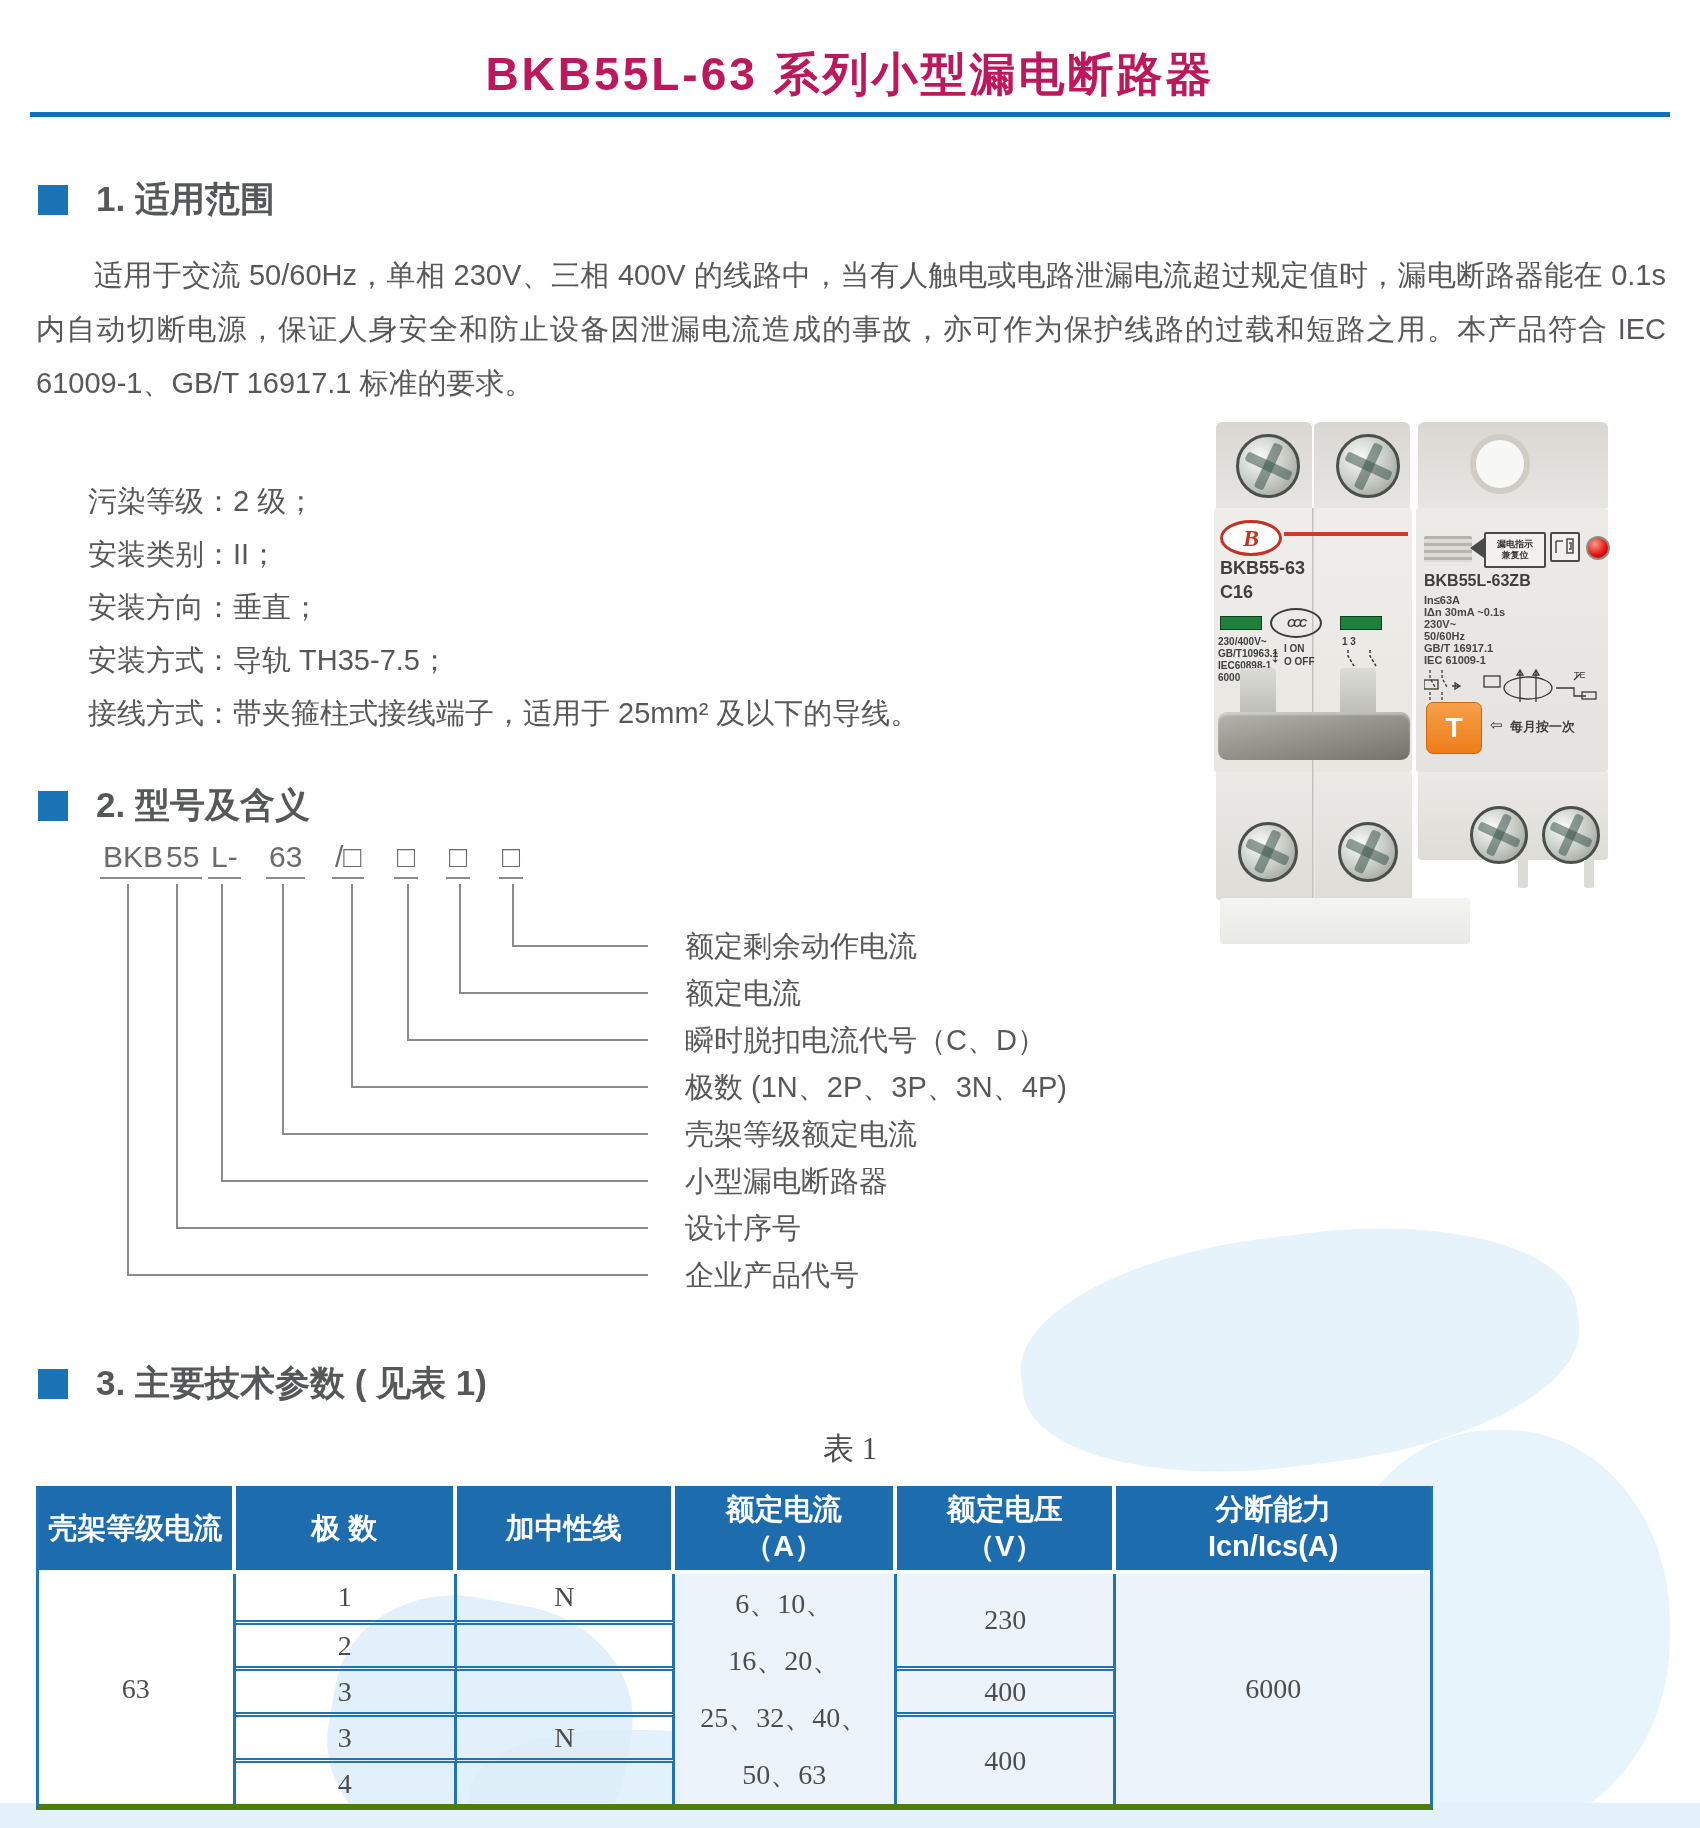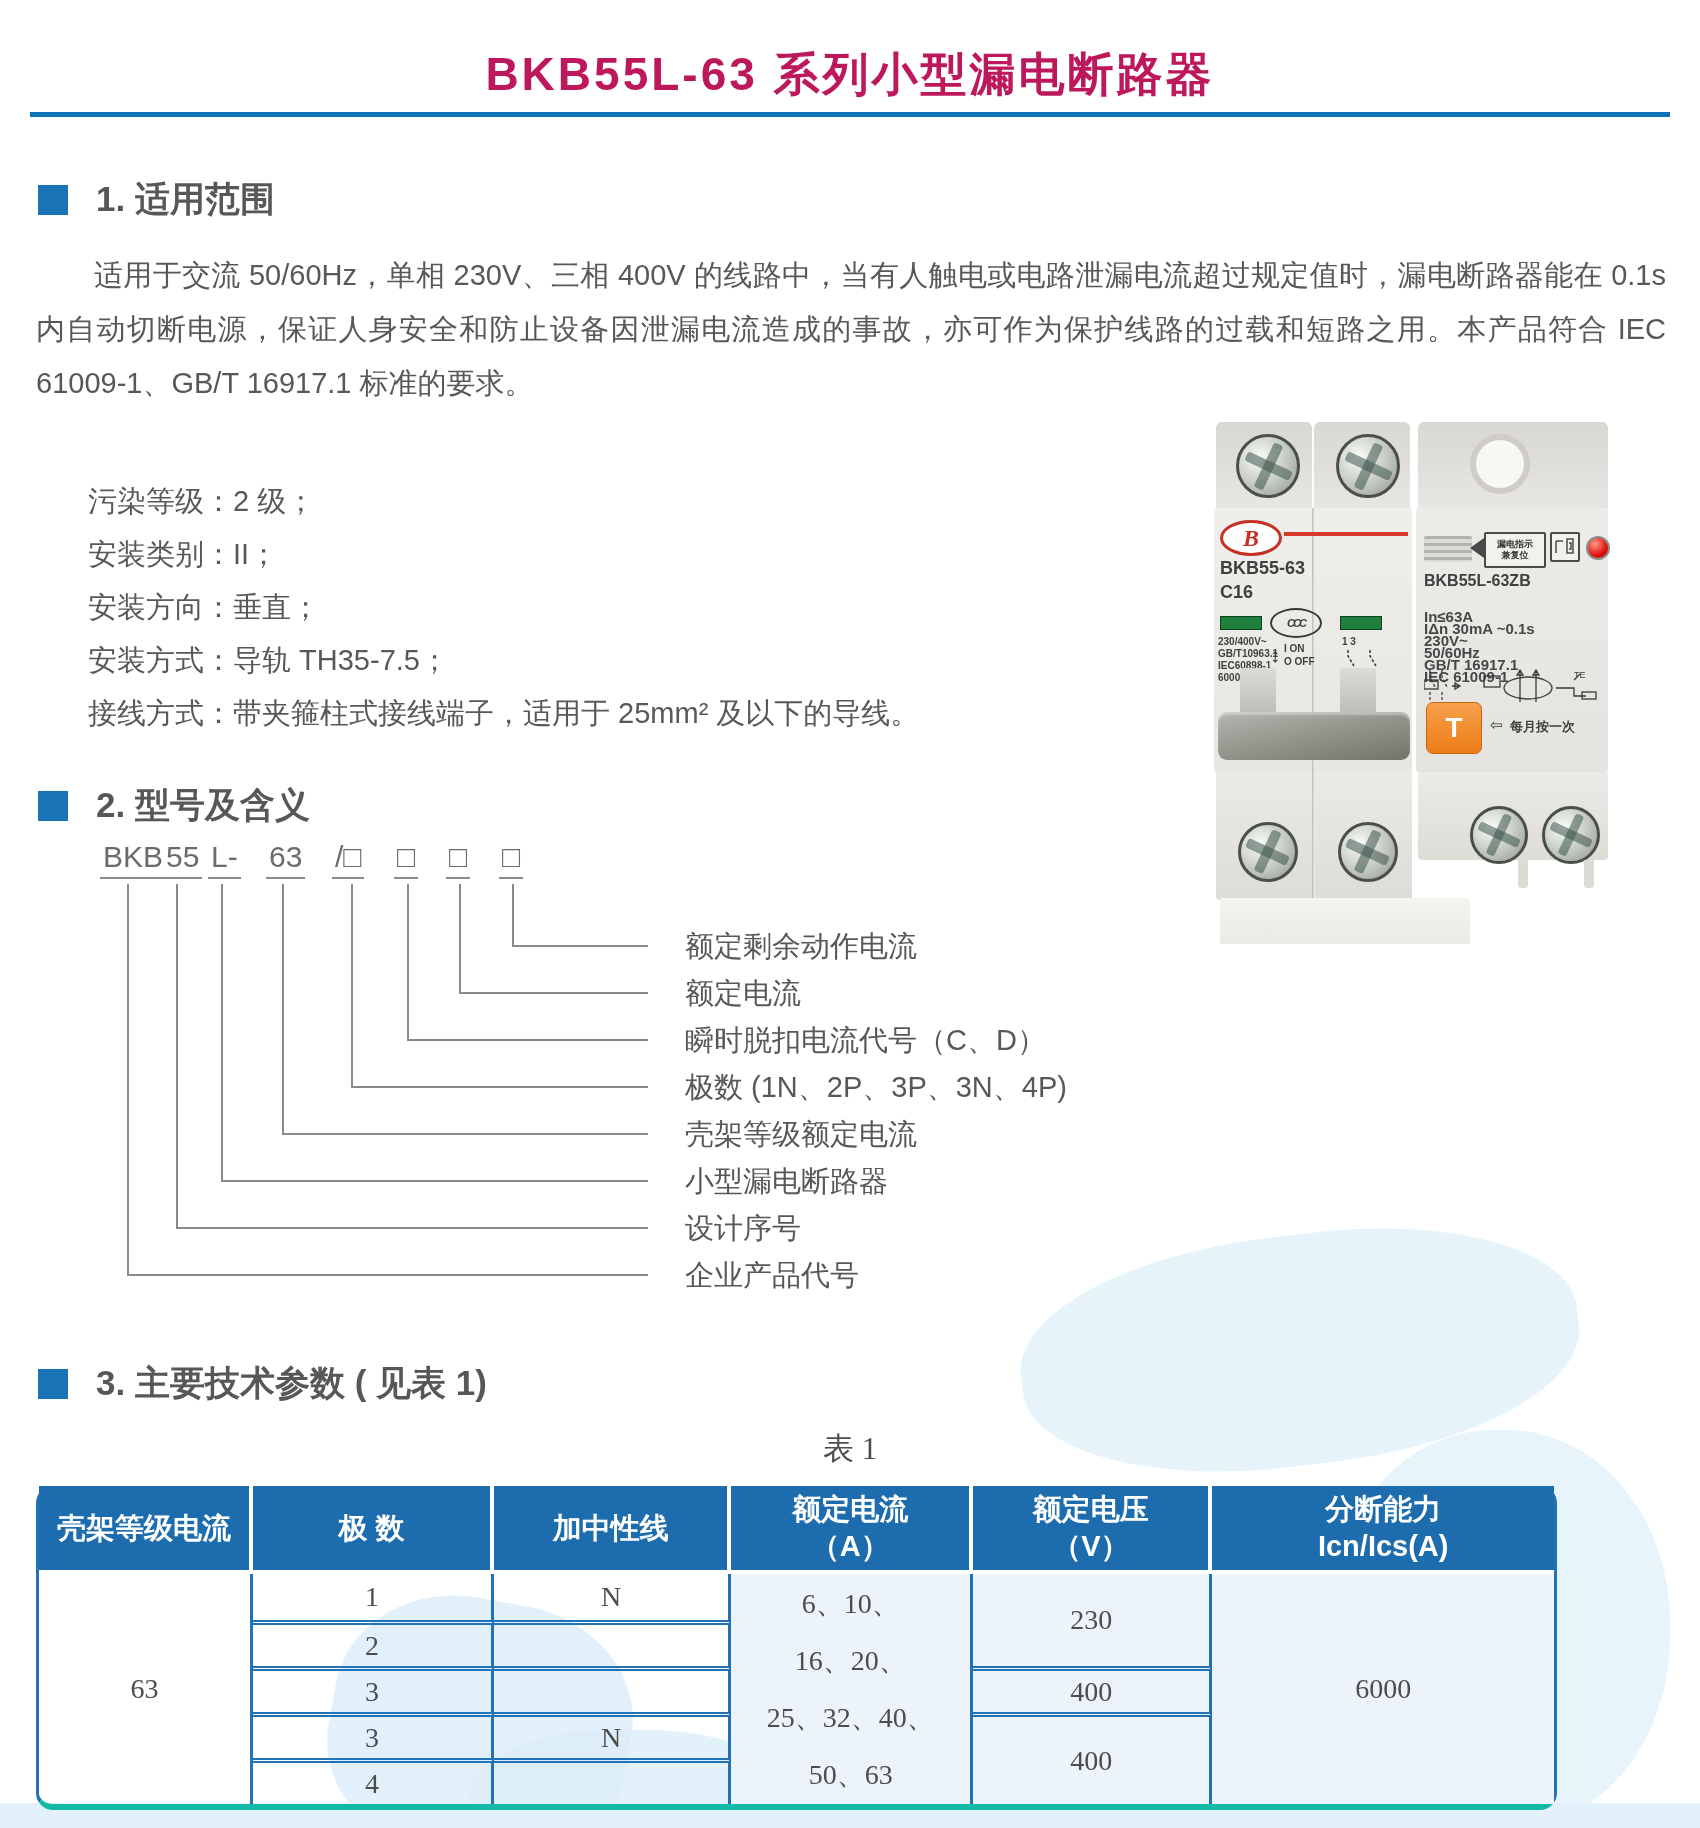--- a/index.html
+++ b/index.html
@@ -25,24 +25,24 @@
         font-size:29px;line-height:54px;text-align:justify;text-indent:2em;color:#58585a;}
   .spec{position:absolute;left:88px;z-index:1;font-size:29px;line-height:40px;color:#58585a;white-space:nowrap;}
   
   .code{position:absolute;top:840px;z-index:1;font-size:30px;color:#6b6b6b;
         border-bottom:2px solid #8a8a8a;padding:0 3px 3px 3px;}
   .mlabel{position:absolute;left:663px;z-index:1;font-size:29px;line-height:44px;color:#58585a;white-space:nowrap;margin-left:22px;}
   .diagsvg{position:absolute;left:0;top:870px;z-index:1;}
   
   .tcap{position:absolute;left:36px;top:1428px;width:1628px;text-align:center;z-index:1;
         font-family:"Liberation Serif", serif;font-size:31px;color:#4d4d4d;}
-  .tbl{position:absolute;left:36px;top:1486px;width:1521px;z-index:1;display:grid;
+  .tbl{position:absolute;left:36px;top:1486px;width:1397px;z-index:1;display:grid;
        grid-template-columns:14.13% 15.91% 15.66% 15.97% 15.79% 22.54%;
        grid-template-rows:88px 46px 46px 46px 46px 46px;
-       border-left:3px solid #2273b5;border-right:3px solid #2273b5;border-bottom:6px solid #14b8a6;box-sizing:border-box;border-radius:17px;}
+       border-left:3px solid #2273b5;border-right:3px solid #2273b5;border-bottom:6px solid #4d7c0f;box-sizing:border-box;}
   .hc{background:#1d6cae;color:#ffffff;font-weight:bold;font-size:29px;line-height:37px;
       display:flex;flex-direction:column;align-items:center;justify-content:center;
       border-right:4px solid #ffffff;border-bottom:4px solid #ffffff;}
   .hc.last{border-right:none;}
   .bc{display:flex;align-items:center;justify-content:center;
       font-family:"Liberation Serif", serif;font-size:28px;color:#4d4d4d;
       border-right:3px solid #2273b5;background:transparent;}
   .bc.tint{background:#ecf3fa;}
   .bc.sep{border-top:5px double #2273b5;}
   .bc.last{border-right:none;}
@@ -257,21 +257,21 @@
     </div>
     <div class="iconbox">
       <svg width="26" height="26">
           <g fill="none" stroke="#4a4a4a" stroke-width="1.5">
             <path d="M4,7 h7 M4,7 v12 M15,5 h6 v14 h-6 z M17,9 h2 v6 h-2"></path>
           </g>
         </svg>
     </div>
     <div class="led"></div>
     <div class="ptxt" style="left:212px;top:152px;font-size:16px;font-weight:bold;">BKB55L-63ZB</div>
-    <div class="ptxt" style="left:212px;top:174px;font-size:15px;font-weight:bold;line-height:12px;color:#474747;margin-top:17px;">
+    <div class="ptxt" style="left:212px;top:174px;font-size:11px;font-weight:bold;line-height:12px;color:#474747;">
       <div>In≤63A</div>
       <div>IΔn 30mA  ~0.1s</div>
       <div>230V~</div>
       <div>50/60Hz</div>
       <div>GB/T 16917.1</div>
       <div>IEC 61009-1</div>
     </div>
     <svg style="position:absolute;left:212px;top:246px;" width="180" height="44">
       <g fill="none" stroke="#3a3a3a" stroke-width="1.3">
         <path d="M6,4 v8 l5,9 M6,26 v8 M18,4 v8 l5,9 M18,26 v8" stroke-dasharray="3,2"></path>

